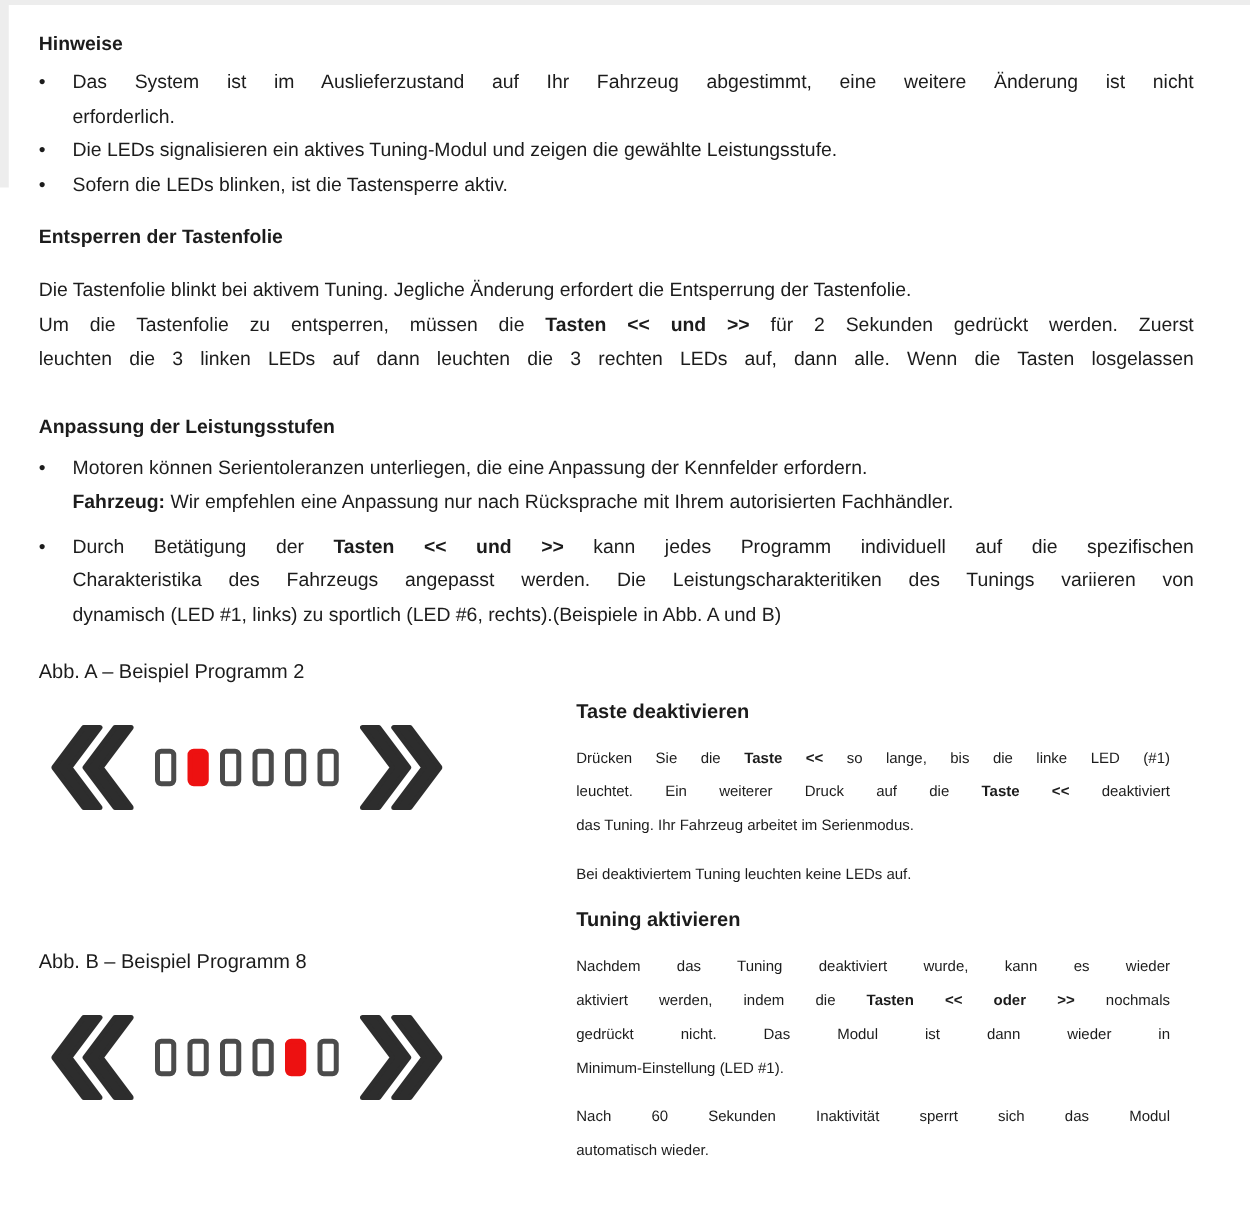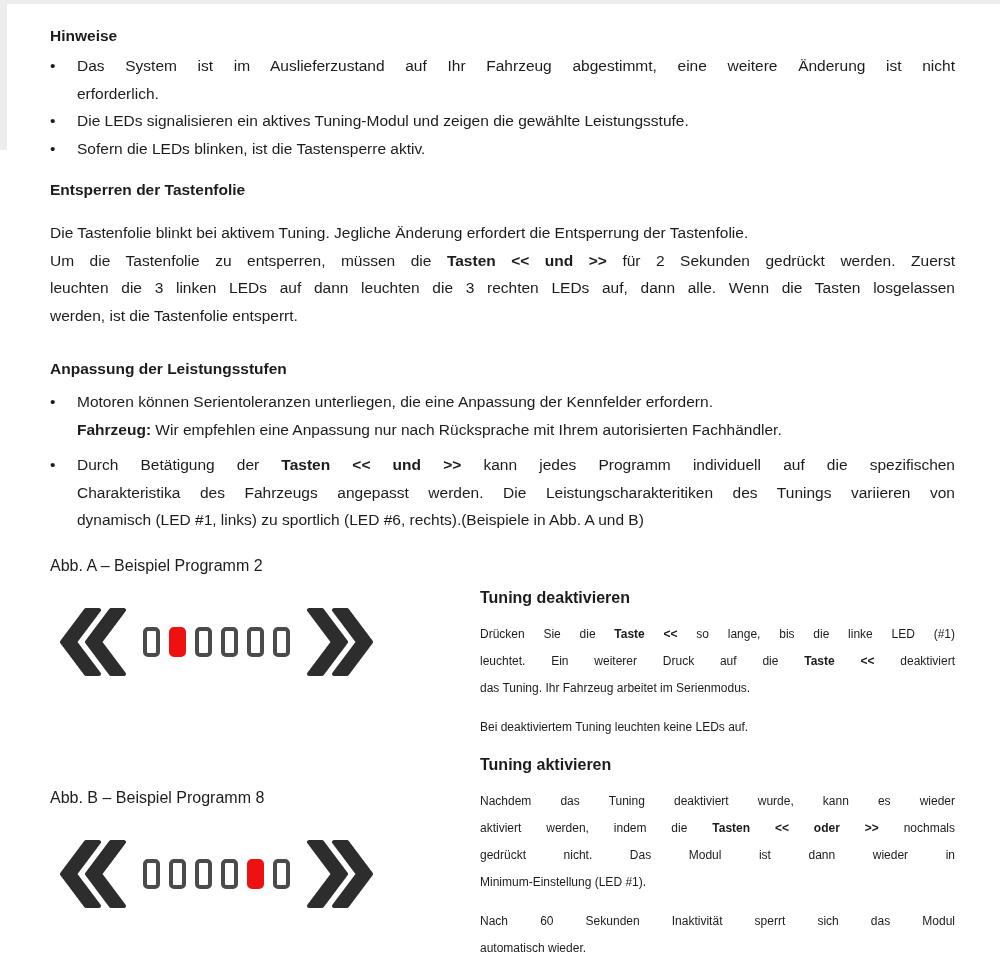--- a/index.html
+++ b/index.html
@@ -3,21 +3,21 @@
 <meta charset="utf-8">
 <style>
   html,body{margin:0;padding:0;}
   body{
     width:1000px;height:975px;background:#ffffff;overflow:hidden;
     font-family:"Liberation Sans","DejaVu Sans",sans-serif;
     color:#1c1c1c;position:relative;
   }
   .edge-top{position:absolute;top:0;left:0;width:1000px;height:4px;background:#ededed;}
   .edge-left{position:absolute;top:0;left:0;width:7px;height:150px;background:#ededed;}
-  .page{box-sizing:border-box;width:1000px;height:939px;padding:26px 45px 10px 50px;}
+  .page{box-sizing:border-box;width:1000px;height:939px;padding:26px 45px 10px 31px;}
 
   h3.sec{font-size:15.5px;line-height:19px;font-weight:bold;margin:0 0 7px 0;}
   h4.sub{font-size:16px;line-height:20px;font-weight:bold;margin:0 0 13px 0;}
 
   .tline{display:block;line-height:27.5px;font-size:15.5px;}
   .stretch{text-align:justify;text-align-last:justify;}
   .rcol .tline{font-size:12px;line-height:27px;}
 
   ul.blist{list-style:none;margin:0;padding:0;}
   ul.blist li{display:flex;margin:0;}
@@ -79,21 +79,20 @@
   </section>
 
   <section class="sec-entsperren">
     <h3 class="sec">Entsperren der Tastenfolie</h3>
     <div>
         <div class="tline"><span>Die Tastenfolie blinkt bei aktivem Tuning. Jegliche Änderung erfordert die Entsperrung der Tastenfolie.</span></div>
       </div>
     <div>
         <div class="tline stretch"><span>Um die Tastenfolie zu entsperren, müssen die </span><b>Tasten &lt;&lt; und &gt;&gt;</b><span> für 2 Sekunden gedrückt werden. Zuerst</span></div>
         <div class="tline stretch"><span>leuchten die 3 linken LEDs auf dann leuchten die 3 rechten LEDs auf, dann alle. Wenn die Tasten losgelassen</span></div>
-        <div class="tline"><span>werden, ist die Tastenfolie entsperrt.</span></div>
       </div>
   </section>
 
   <section class="sec-anpassung">
     <h3 class="sec">Anpassung der Leistungsstufen</h3>
     <ul class="blist">
       <li>
         <span class="bullet">•</span>
         <span class="li-body">
           <span><div class="tline"><span>Motoren können Serientoleranzen unterliegen, die eine Anpassung der Kennfelder erfordern.</span></div></span>
@@ -157,21 +156,21 @@
         <svg width="66" height="68" viewBox="0 0 66 68">
           <g fill="#2d2d2d" stroke="#2d2d2d" stroke-width="4" stroke-linejoin="round">
             <polygon points="2,2 15,2 39,34 15,66 2,66 26,34"></polygon>
             <polygon points="27,2 40,2 64,34 40,66 27,66 51,34"></polygon>
           </g>
         </svg>
       </div>
     </div>
 
     <div class="rcol">
-      <h4 class="sub first">Tuning deaktivieren</h4>
+      <h4 class="sub first">Taste deaktivieren</h4>
       <div class="para">
           <div class="tline stretch"><span>Drücken Sie die </span><b>Taste &lt;&lt;</b><span> so lange, bis die linke LED (#1)</span></div>
           <div class="tline stretch"><span>leuchtet. Ein weiterer Druck auf die </span><b>Taste &lt;&lt;</b><span> deaktiviert</span></div>
           <div class="tline"><span>das Tuning. Ihr Fahrzeug arbeitet im Serienmodus.</span></div>
         </div>
       <div class="para">
           <div class="tline"><span>Bei deaktiviertem Tuning leuchten keine LEDs auf.</span></div>
         </div>
 
       <h4 class="sub">Tuning aktivieren</h4>

